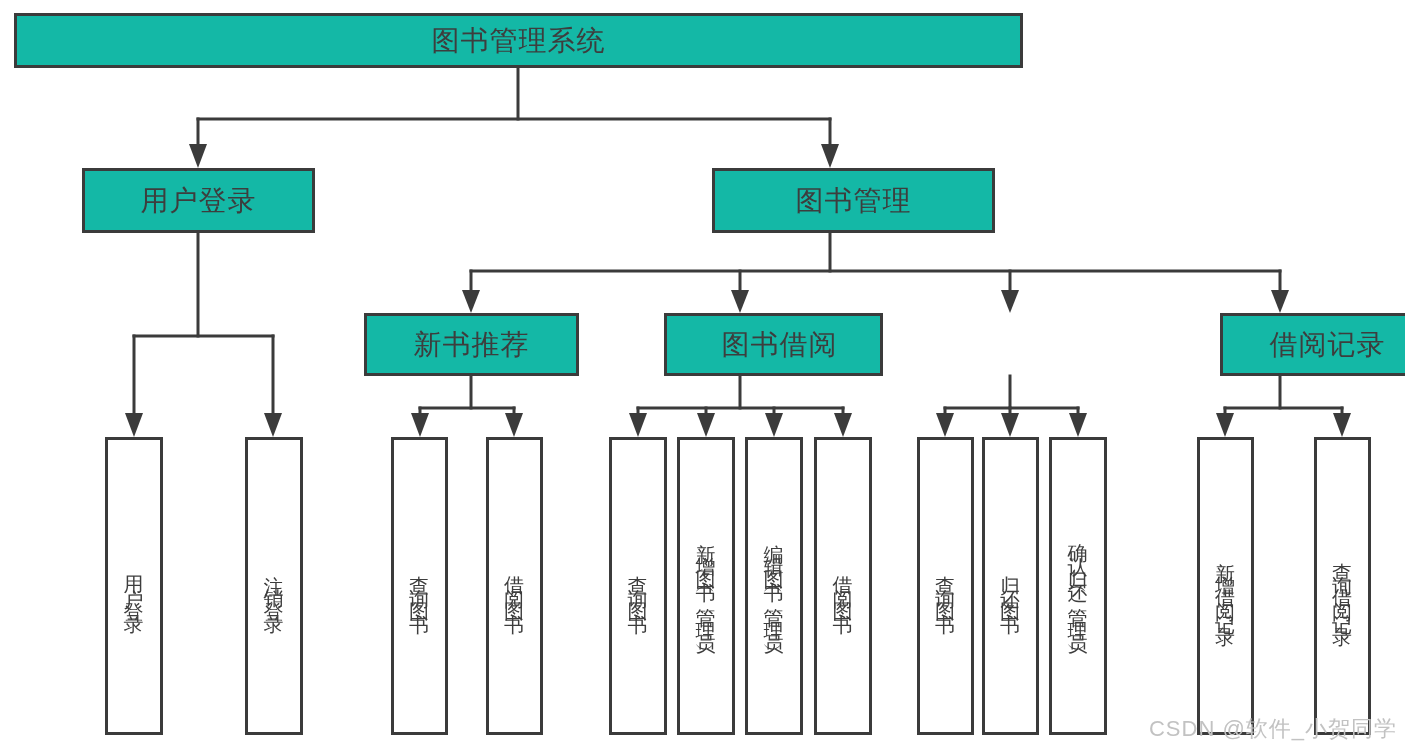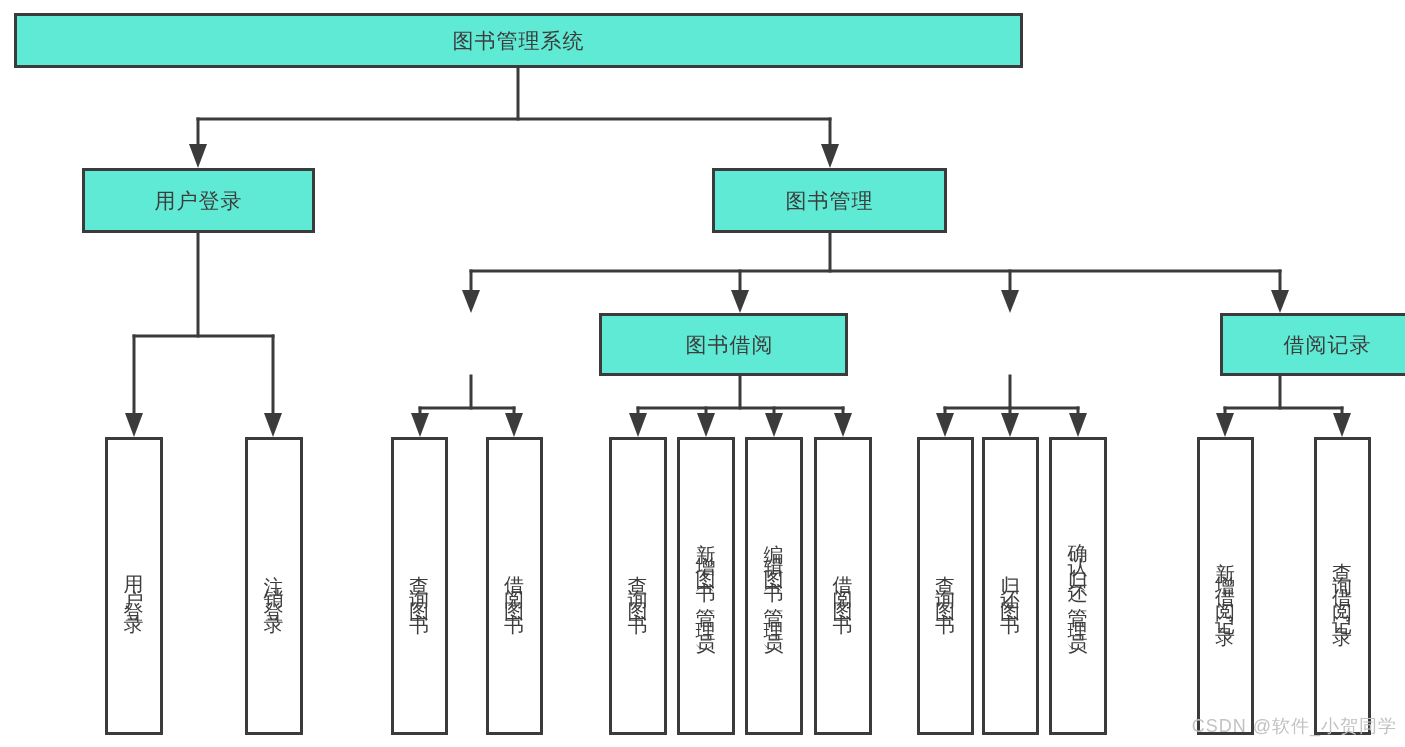--- a/index.html
+++ b/index.html
@@ -16,24 +16,24 @@
     overflow:hidden;
     font-family:"Liberation Sans", sans-serif;
     color:var(--text);
   }
   .connectors{position:absolute;left:0;top:0;width:1405px;height:747px;}
   .connectors line{stroke:var(--line);stroke-width:3;stroke-linecap:square;}
   .connectors polygon{fill:var(--line);}
   .hbox{
     position:absolute;
     box-sizing:border-box;
-    background:#5eead4;
+    background:#14b8a6;
     border:3px solid var(--line);
     display:flex;align-items:center;justify-content:center;
-    font-size:21px;
+    font-size:28px;
     letter-spacing:1px;
     z-index:2;
   }
   .vbox{
     position:absolute;
     top:437px;height:298px;
     box-sizing:border-box;
     background:#fff;
     border:3px solid var(--line);
     display:flex;align-items:center;justify-content:center;
@@ -43,21 +43,21 @@
     writing-mode:vertical-rl;
     text-orientation:mixed;
     font-size:20px;
     line-height:1;
     letter-spacing:13px;
     white-space:nowrap;
   }
   .watermark{
     position:absolute;
     right:8px;top:714px;
-    font-size:18px;
+    font-size:22px;
     color:var(--watermark);
     letter-spacing:1px;
     z-index:5;
     white-space:nowrap;
     text-align:right;
   }
 </style>
 </head>
 <body>
 
@@ -138,25 +138,28 @@
     </g>
   </svg>
 
   <div class="hbox" style="left:14px;top:13px;width:1009px;height:55px;">
     <span>图书管理系统</span>
   </div>
 
   <div class="hbox" style="left:82px;top:168px;width:233px;height:65px;">
     <span>用户登录</span>
   </div>
-  <div class="hbox" style="left:712px;top:168px;width:235px;height:65px;">
+  <div class="hbox" style="left:712px;top:168px;width:283px;height:65px;">
     <span>图书管理</span>
   </div>
 
-  <div class="hbox" style="left:599px;top:313px;width:249px;height:63px;padding-left:12px;">
+  <div class="hbox" style="left:364px;top:313px;width:215px;height:63px;">
+    <span>新书推荐</span>
+  </div>
+  <div class="hbox" style="left:664px;top:313px;width:219px;height:63px;padding-left:12px;">
     <span>图书借阅</span>
   </div>
   <div class="hbox" style="left:1220px;top:313px;width:215px;height:63px;">
     <span>借阅记录</span>
   </div>
 
   <div class="vbox" style="left:105px;width:58px;">
     <span class="vtext">用户登录</span>
   </div>
   <div class="vbox" style="left:245px;width:58px;">

